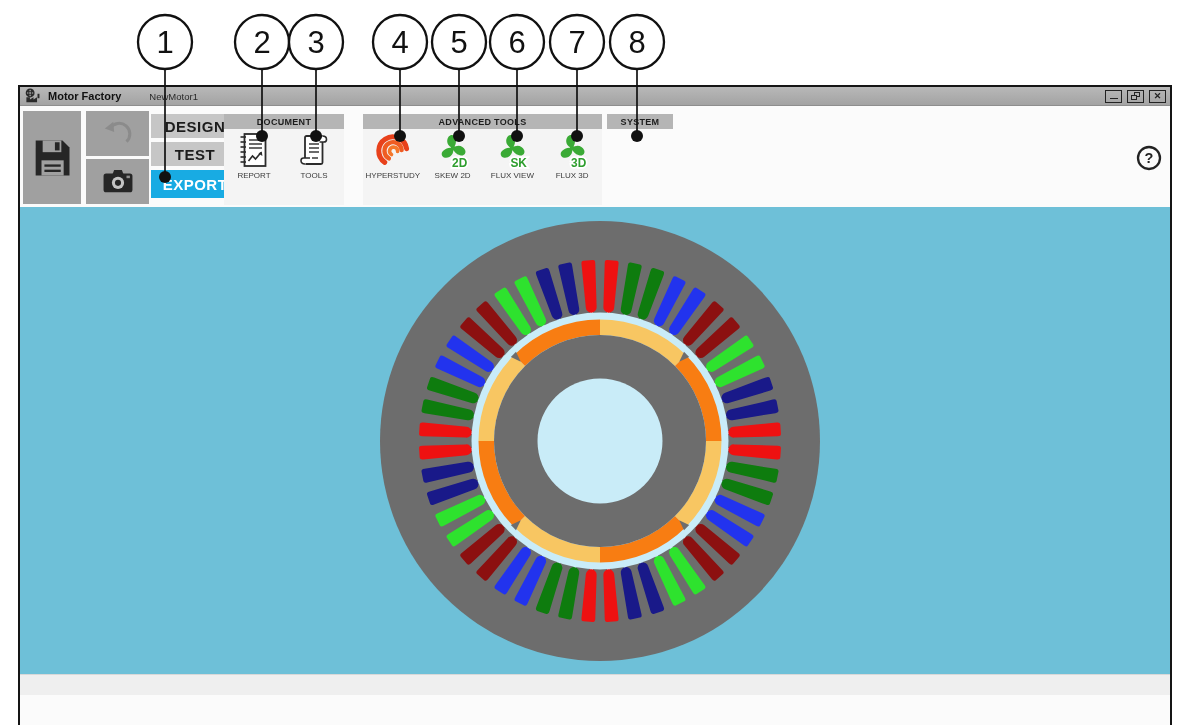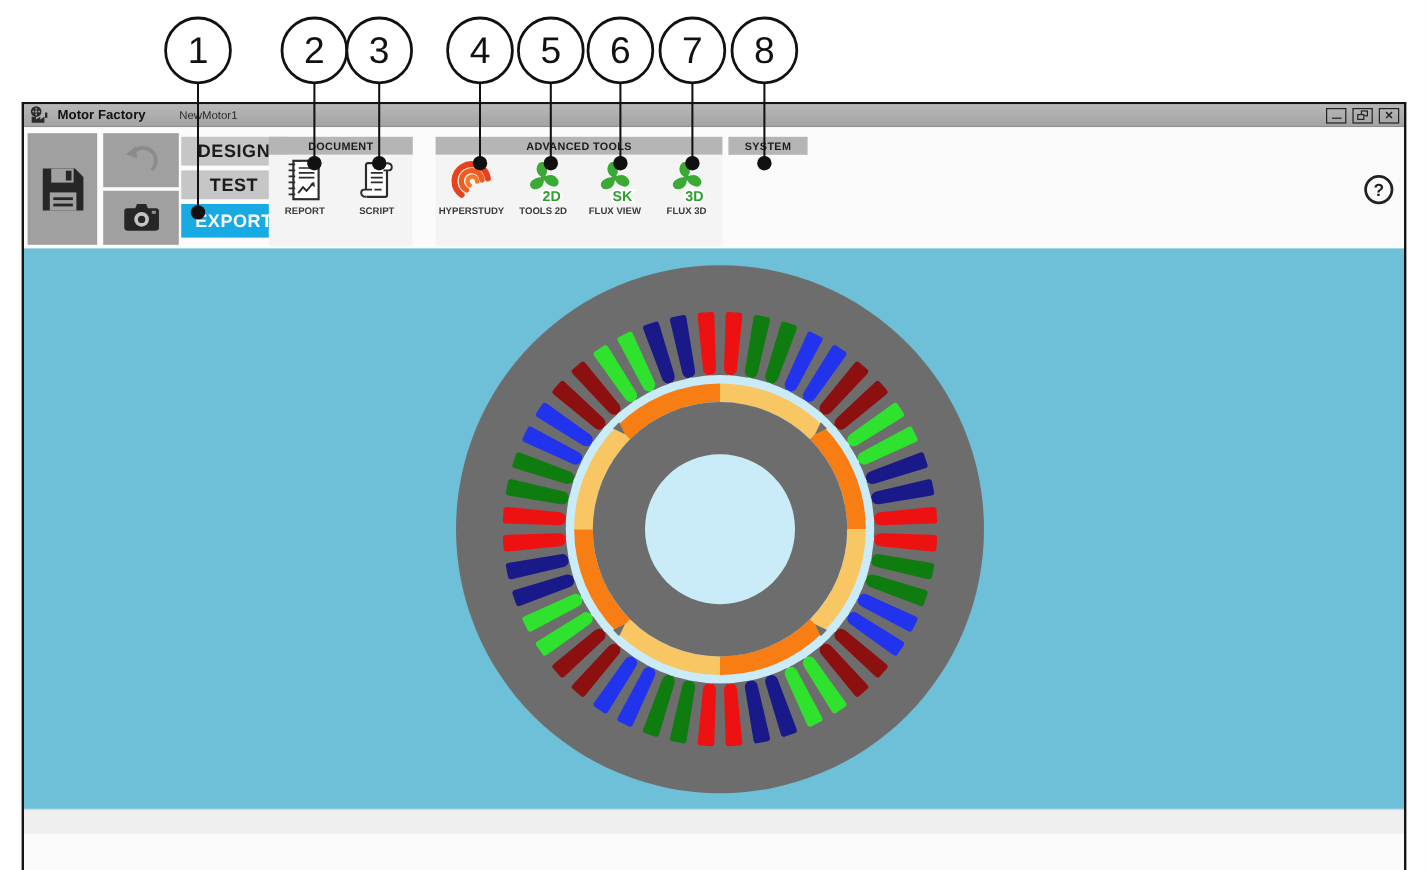--- a/index.html
+++ b/index.html
@@ -36,21 +36,21 @@
   .tab{height:24px;margin-bottom:4px;background:#c6c6c6;display:flex;align-items:center;justify-content:center;
     font-size:15px;font-weight:bold;color:#1c1c1c;letter-spacing:0.5px;}
   .tab.active{height:28px;background:#18abe3;color:#ffffff;}
 
   .section{position:absolute;top:8px;}
   .section-header{height:15px;background:#b5b5b5;display:flex;align-items:center;justify-content:center;
     font-size:9px;font-weight:bold;color:#1c1c1c;letter-spacing:0.3px;}
   .section-body{background:#f4f4f4;height:76px;display:flex;justify-content:space-around;align-items:flex-start;padding-top:3px;box-sizing:border-box;}
   .tool-item{display:flex;flex-direction:column;align-items:center;width:62px;}
   .tool-icon{height:36px;display:flex;align-items:flex-start;justify-content:center;}
-  .tool-label{font-size:8px;color:#3a3a3a;margin-top:3px;white-space:nowrap;font-weight:bold;}
+  .tool-label{font-size:8px;color:#3a3a3a;margin-top:3px;white-space:nowrap;}
 
   #sec-document{left:204px;width:120px;}
   #sec-advanced{left:343px;width:239px;}
   #sec-system{left:587px;width:66px;}
 
   #help-btn{position:absolute;right:8px;top:39px;width:26px;height:26px;}
 
   
   #view-header{height:18px;background:#bdbdbd;display:flex;align-items:center;padding-left:10px;
     font-size:10px;font-weight:bold;color:#111;letter-spacing:0.4px;}
@@ -156,21 +156,21 @@
                 <svg width="30" height="36" viewBox="0 0 30 36">
       <rect x="6" y="4" width="17.5" height="28" rx="1.5" fill="#fff" stroke="#2b2b2b" stroke-width="1.8"></rect>
       <path d="M23.5,4 c3,0 4,1.6 4,3.4 c0,1.6 -1.1,2.6 -2.6,2.6 h-4.4" fill="#fff" stroke="#2b2b2b" stroke-width="1.6"></path>
       <path d="M6,32 c-3,0 -4,-1.6 -4,-3.4 c0,-1.6 1.1,-2.6 2.6,-2.6 h6.4" fill="#fff" stroke="#2b2b2b" stroke-width="1.6"></path>
       <line x1="10" y1="12" x2="20" y2="12" stroke="#2b2b2b" stroke-width="1.4"></line>
                   <line x1="10" y1="16" x2="20" y2="16" stroke="#2b2b2b" stroke-width="1.4"></line>
                   <line x1="10" y1="20" x2="20" y2="20" stroke="#2b2b2b" stroke-width="1.4"></line>
       <line x1="13" y1="26" x2="19" y2="26" stroke="#2b2b2b" stroke-width="1.4"></line>
     </svg>
               </div>
-              <div class="tool-label">SCRIPT</div>
+              <div class="tool-label">TOOLS</div>
             </div>
           </div>
         </div>
       <div class="section" id="sec-advanced">
           <div class="section-header">ADVANCED TOOLS</div>
           <div class="section-body">
             <div class="tool-item">
               <div class="tool-icon">
                 <svg width="36" height="36" viewBox="0 0 36 36">
       <path d="M7,28 A14,14 0 1 1 31.5,20" fill="none" stroke="#e8411b" stroke-width="5" stroke-linecap="round" transform="rotate(-14 18 18)"></path>
@@ -185,21 +185,21 @@
                 <svg width="38" height="38" viewBox="0 0 40 40">
       <g>
         <path transform="rotate(0 20 17)" d="M20,17 C14.5,15.5 12,9.5 15.5,4.8 C17.7,2 22,2.8 22.8,6.8 C23.7,11.2 22.8,14.6 20,17 Z" fill="#3aaa35"></path>
                     <path transform="rotate(120 20 17)" d="M20,17 C14.5,15.5 12,9.5 15.5,4.8 C17.7,2 22,2.8 22.8,6.8 C23.7,11.2 22.8,14.6 20,17 Z" fill="#3aaa35"></path>
                     <path transform="rotate(240 20 17)" d="M20,17 C14.5,15.5 12,9.5 15.5,4.8 C17.7,2 22,2.8 22.8,6.8 C23.7,11.2 22.8,14.6 20,17 Z" fill="#3aaa35"></path>
         <circle cx="20" cy="17" r="2.4" fill="#3aaa35"></circle>
       </g>
       <text x="27" y="37" text-anchor="middle" font-size="12.5" font-weight="bold" fill="#2e9e2e" font-family="Liberation Sans, sans-serif" stroke="#ffffff" stroke-width="3.5" paint-order="stroke">2D</text>
     </svg>
               </div>
-              <div class="tool-label">TOOLS 2D</div>
+              <div class="tool-label">SKEW 2D</div>
             </div>
             <div class="tool-item">
               <div class="tool-icon">
                 <svg width="38" height="38" viewBox="0 0 40 40">
       <g>
         <path transform="rotate(0 20 17)" d="M20,17 C14.5,15.5 12,9.5 15.5,4.8 C17.7,2 22,2.8 22.8,6.8 C23.7,11.2 22.8,14.6 20,17 Z" fill="#3aaa35"></path>
                     <path transform="rotate(120 20 17)" d="M20,17 C14.5,15.5 12,9.5 15.5,4.8 C17.7,2 22,2.8 22.8,6.8 C23.7,11.2 22.8,14.6 20,17 Z" fill="#3aaa35"></path>
                     <path transform="rotate(240 20 17)" d="M20,17 C14.5,15.5 12,9.5 15.5,4.8 C17.7,2 22,2.8 22.8,6.8 C23.7,11.2 22.8,14.6 20,17 Z" fill="#3aaa35"></path>
         <circle cx="20" cy="17" r="2.4" fill="#3aaa35"></circle>
       </g>

